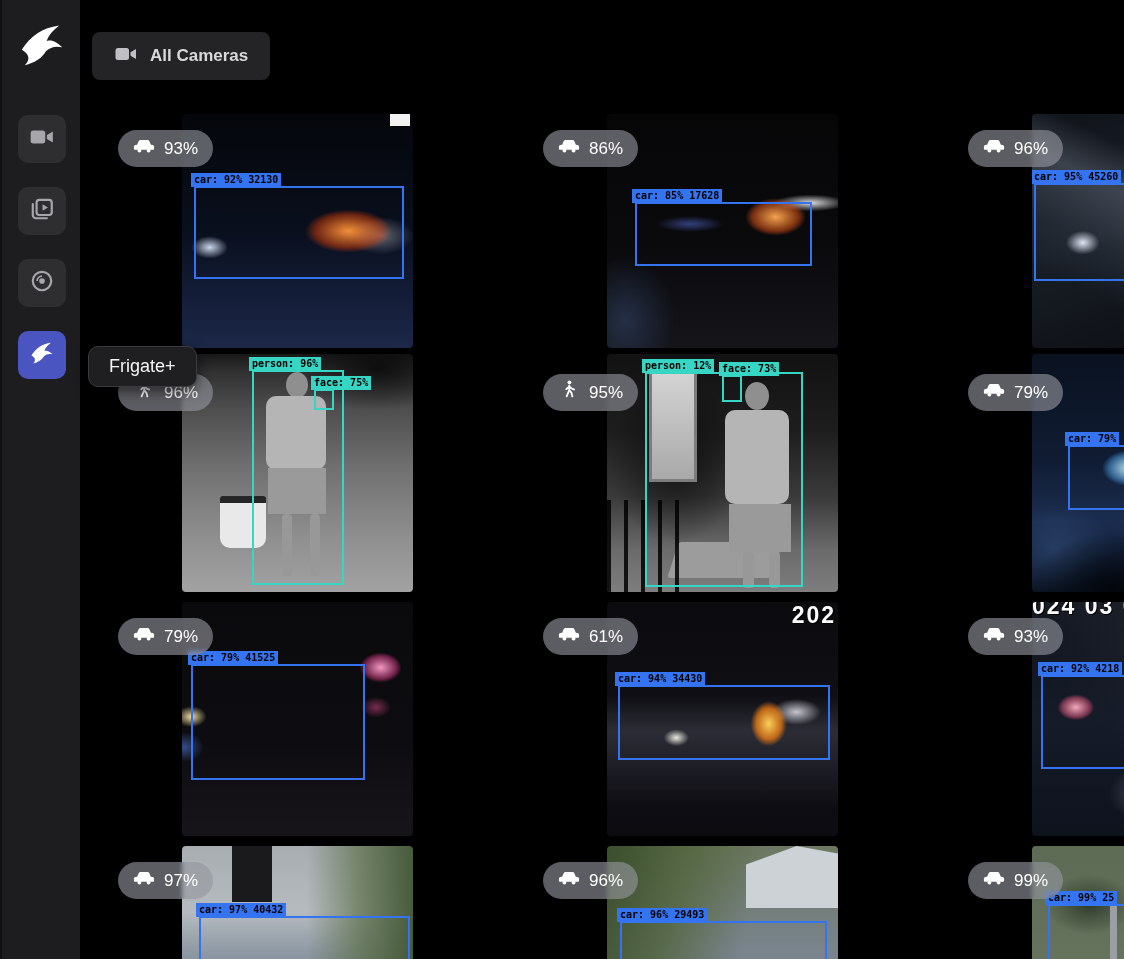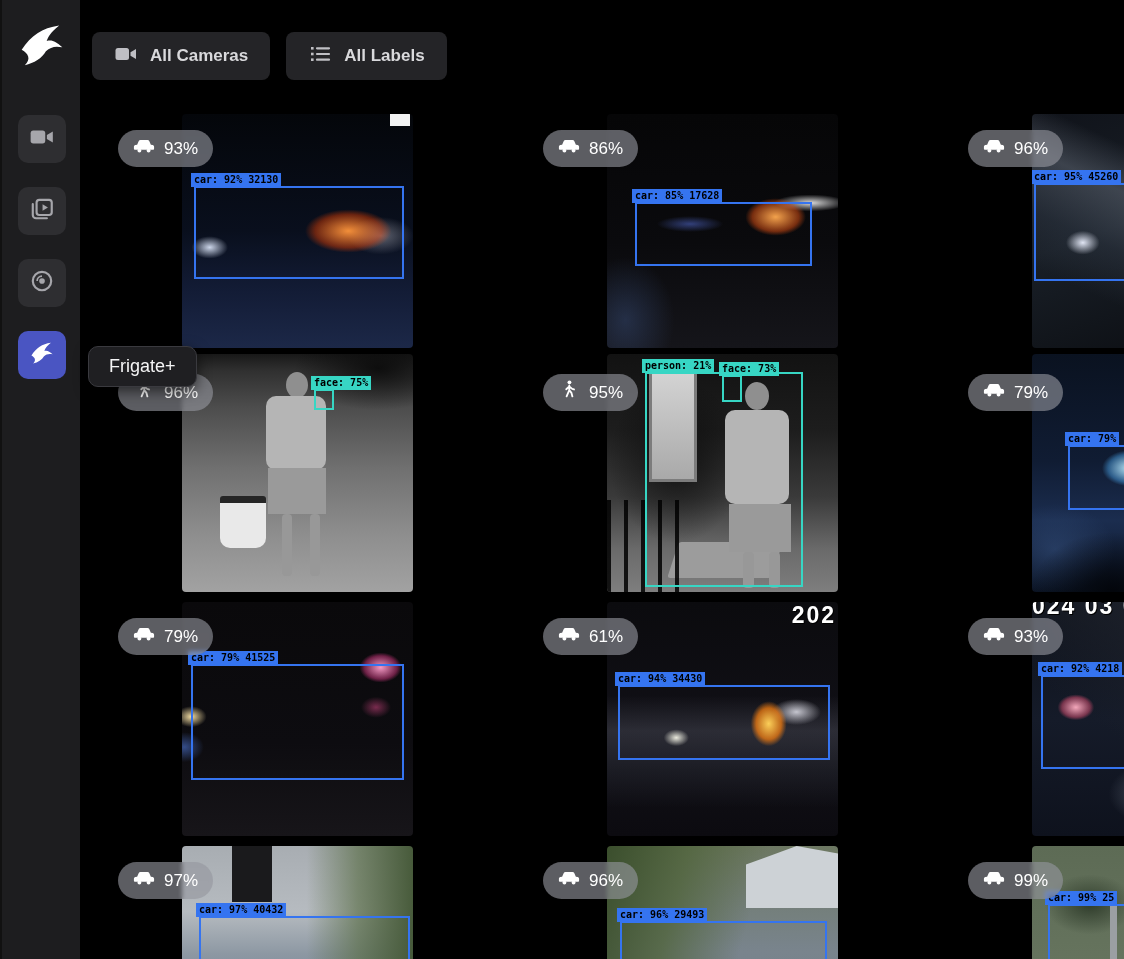--- a/index.html
+++ b/index.html
@@ -205,26 +205,20 @@
 
 <div class="tooltip">Frigate+</div>
 
 <div class="filterbar">
   <button class="fbtn">
     <span><svg width="24" height="24">
           <use href="#i-videocam"></use>
         </svg></span>
     <span>All Cameras</span>
   </button>
-  <button class="fbtn">
-    <span><svg width="24" height="24">
-          <use href="#i-list"></use>
-        </svg></span>
-    <span>All Labels</span>
-  </button>
 </div>
 
 <div class="grid">
 
   <div class="cell">
     <div class="badge">
       <span><svg width="22" height="22">
             <use href="#i-car"></use>
           </svg></span>
       <span>93%</span>
@@ -272,20 +266,23 @@
           </svg></span>
       <span>96%</span>
     </div>
     <div class="thumb tall s4">
       <i class="deco fig-head" style="left:104px;top:18px;width:22px;height:26px"></i>
       <i class="deco fig-torso" style="left:84px;top:42px;width:60px;height:74px"></i>
       <i class="deco fig-shorts" style="left:86px;top:114px;width:58px;height:46px"></i>
       <i class="deco fig-leg" style="left:100px;top:160px;width:10px;height:62px"></i>
       <i class="deco fig-leg" style="left:128px;top:160px;width:10px;height:62px"></i>
       <i class="deco bucket" style="left:38px;top:142px;width:46px;height:52px"></i>
+      <div class="bb person" style="left:70px;top:16px;width:92px;height:215px">
+        <span class="bl">person: 96%</span>
+      </div>
       <div class="bb person" style="left:132px;top:35px;width:20px;height:21px">
         <span class="bl">face: 75%</span>
       </div>
     </div>
   </div>
 
   <div class="cell">
     <div class="badge">
       <span><svg width="22" height="22">
             <use href="#i-walk"></use>
@@ -295,21 +292,21 @@
     <div class="thumb tall s5">
       <i class="deco door-light" style="left:42px;top:10px;width:48px;height:118px"></i>
       <i class="deco mat" style="left:66px;top:188px;width:104px;height:36px"></i>
       <i class="deco railing" style="left:0;bottom:0;width:82px;height:92px"></i>
       <i class="deco fig-head" style="left:138px;top:28px;width:24px;height:28px"></i>
       <i class="deco fig-torso" style="left:118px;top:56px;width:64px;height:94px"></i>
       <i class="deco fig-shorts" style="left:122px;top:150px;width:62px;height:48px"></i>
       <i class="deco fig-leg" style="left:136px;top:198px;width:11px;height:36px"></i>
       <i class="deco fig-leg" style="left:162px;top:198px;width:11px;height:36px"></i>
       <div class="bb person" style="left:38px;top:18px;width:158px;height:215px">
-        <span class="bl">person: 21%</span>
+        <span class="bl">person: 12%</span>
       </div>
       <div class="bb person" style="left:115px;top:21px;width:20px;height:27px">
         <span class="bl">face: 73%</span>
       </div>
     </div>
   </div>
 
   <div class="cell">
     <div class="badge">
       <span><svg width="22" height="22">
@@ -325,21 +322,21 @@
   </div>
 
   <div class="cell">
     <div class="badge">
       <span><svg width="22" height="22">
             <use href="#i-car"></use>
           </svg></span>
       <span>79%</span>
     </div>
     <div class="thumb s7">
-      <div class="bb car" style="left:9px;top:62px;width:213px;height:116px">
+      <div class="bb car" style="left:9px;top:62px;width:174px;height:116px">
         <span class="bl">car: 79% 41525</span>
       </div>
     </div>
   </div>
 
   <div class="cell">
     <div class="badge">
       <span><svg width="22" height="22">
             <use href="#i-car"></use>
           </svg></span>

